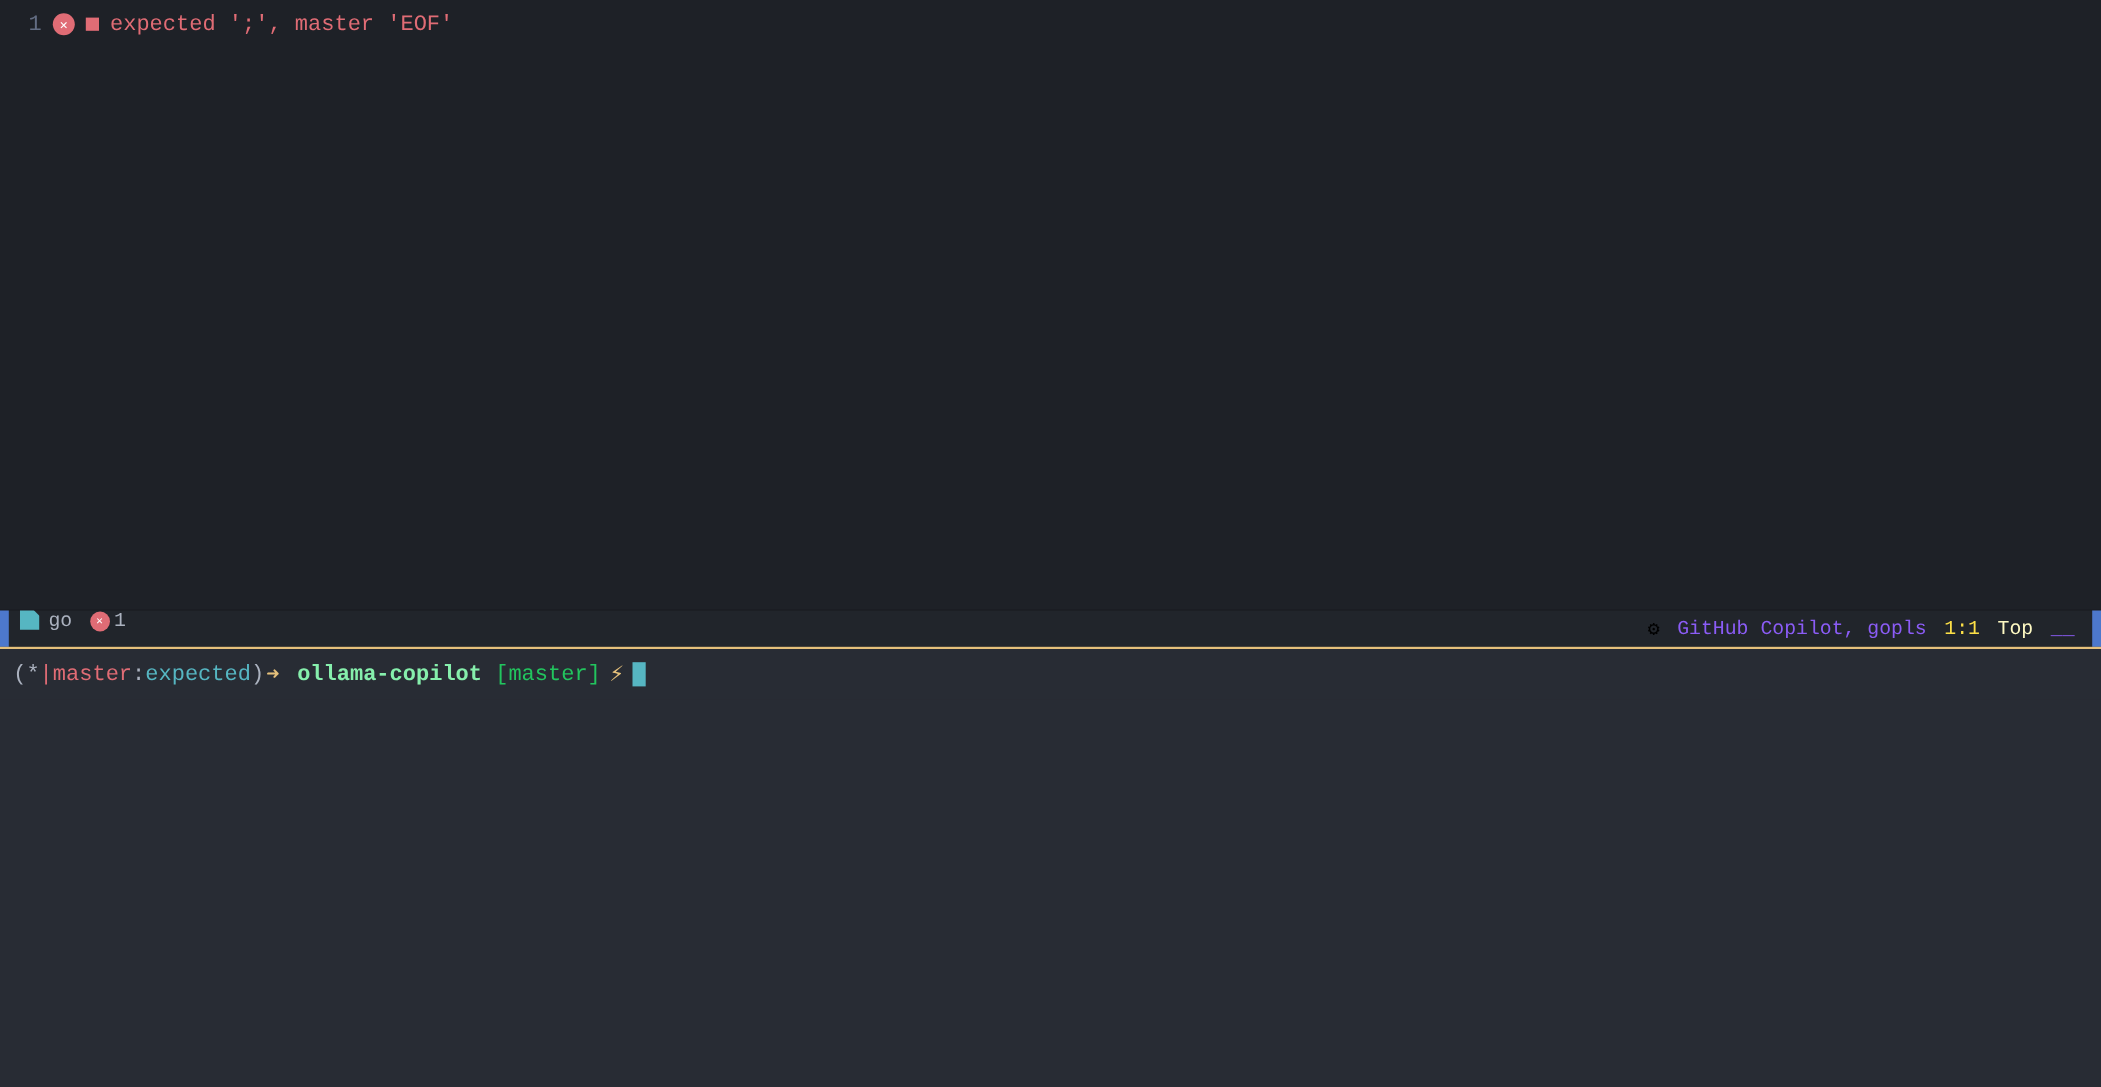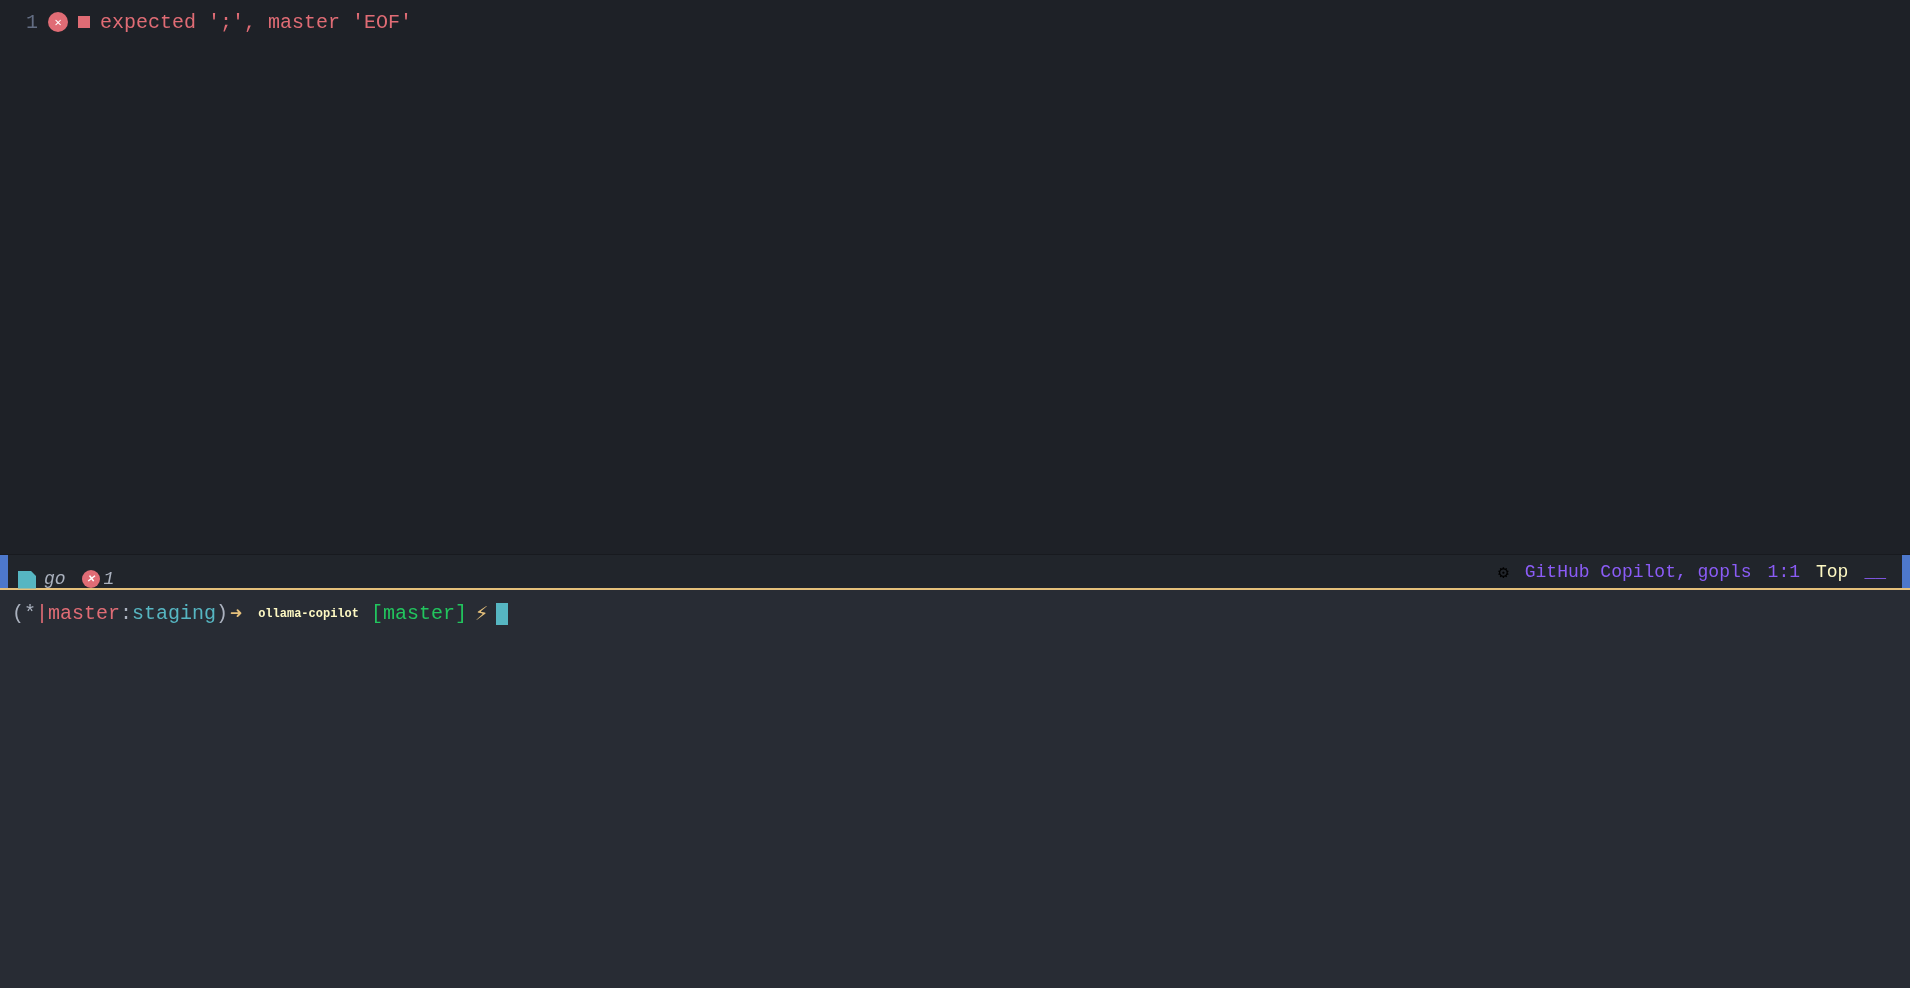--- a/index.html
+++ b/index.html
@@ -78,23 +78,22 @@
       height: 34px;
       background-color: #21252b;
       display: flex;
       align-items: center;
       justify-content: space-between;
       border-top: 1px solid #181a1f;
     }
 
     .status-left {
       display: flex;
-      align-items: flex-end;
+      align-items: flex-start;
       gap: 0;
-      font-style: italic;
     }
 
     .status-blue-bar {
       width: 8px;
       height: 34px;
       background-color: #4d78cc;
       flex-shrink: 0;
     }
 
     .status-file-icon {
@@ -150,21 +149,21 @@
       padding-right: 0;
     }
 
     .status-text {
       color: #8b5cf6;
       font-size: 18px;
       font-family: 'Courier New', Courier, monospace;
     }
 
     .status-position {
-      color: #8b5cf6;
+      color: #fde047;
       font-size: 18px;
       font-family: 'Courier New', Courier, monospace;
     }
 
     .status-top {
       color: #fef9c3;
       font-size: 18px;
       font-family: 'Courier New', Courier, monospace;
     }
 
@@ -228,22 +227,22 @@
     }
 
     .terminal-arrow {
       color: #e5c07b;
       font-size: 20px;
       font-family: 'Courier New', Courier, monospace;
       margin-left: 2px;
     }
 
     .terminal-project {
-      color: #fef9c3;
-      font-size: 12px;
+      color: #86efac;
+      font-size: 20px;
       font-family: 'Courier New', Courier, monospace;
       margin-left: 16px;
       font-weight: bold;
     }
 
     .terminal-branch {
       color: #22c55e;
       font-size: 20px;
       font-family: 'Courier New', Courier, monospace;
     }
@@ -309,21 +308,21 @@
     <div class="status-right-blue-bar"></div>
   </div>
 </div>
 
 <div class="terminal-area">
   <div class="terminal-line">
     <span class="terminal-bracket-left">(*</span>
     <span class="terminal-pipe">|</span>
     <span class="terminal-staging">master</span>
     <span class="terminal-colon">:</span>
-    <span class="terminal-default">staging</span>
+    <span class="terminal-default">expected</span>
     <span class="terminal-bracket-right">)</span>
     <span class="terminal-arrow">➜</span>
     <span class="terminal-project">ollama-copilot</span>
     <span class="terminal-branch">&nbsp;[master]</span>
     <span class="terminal-lightning">⚡</span>
     <div class="terminal-cursor"></div>
   </div>
   <div class="cursor-area"></div>
 </div>
 

